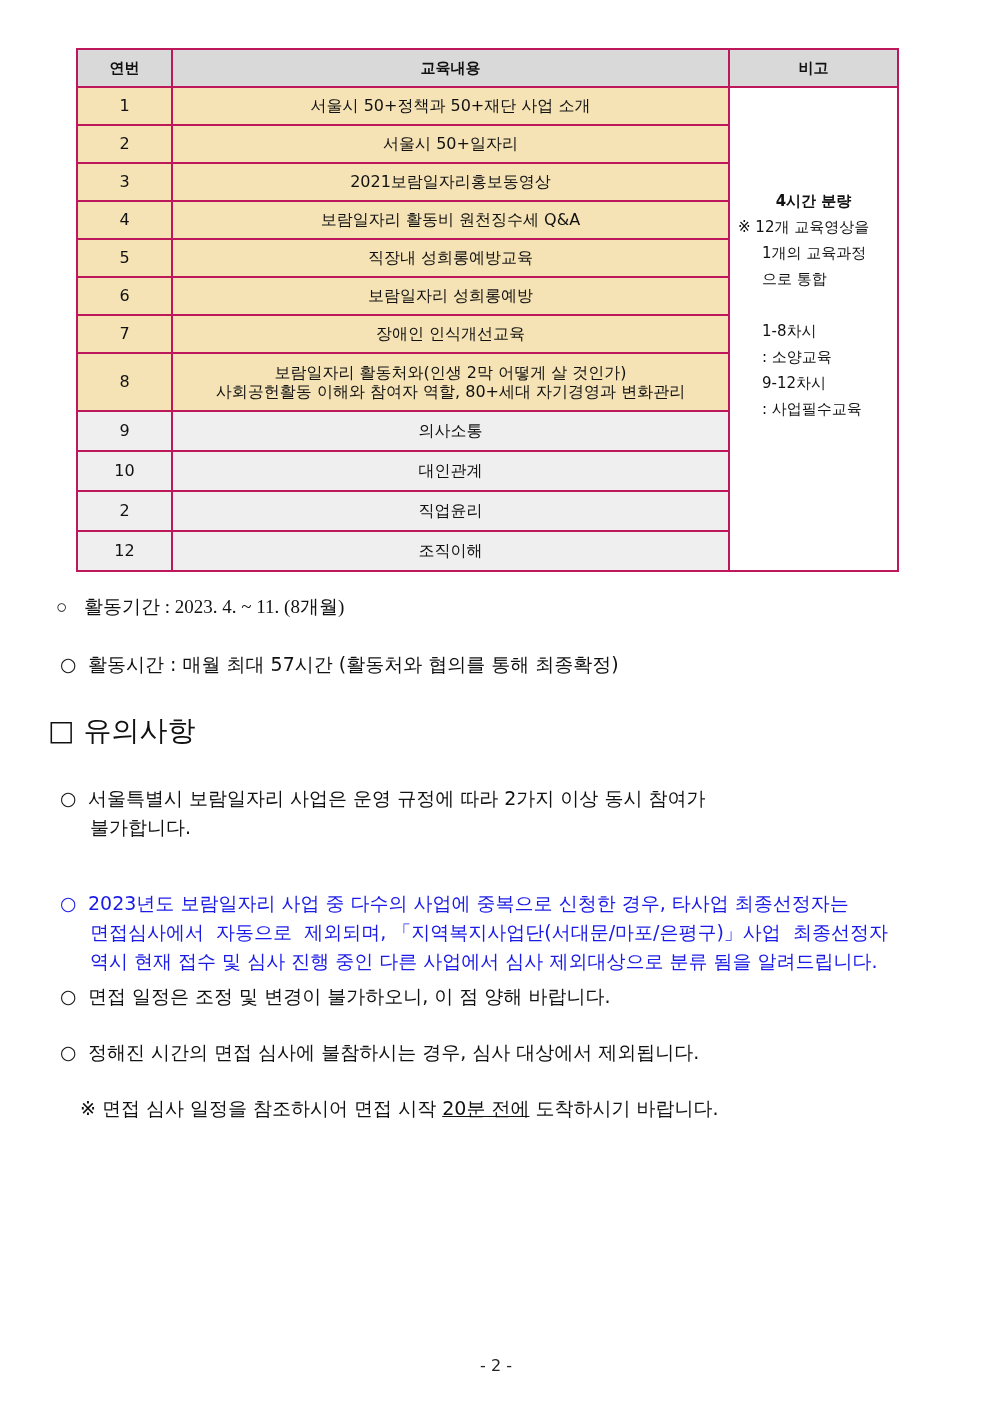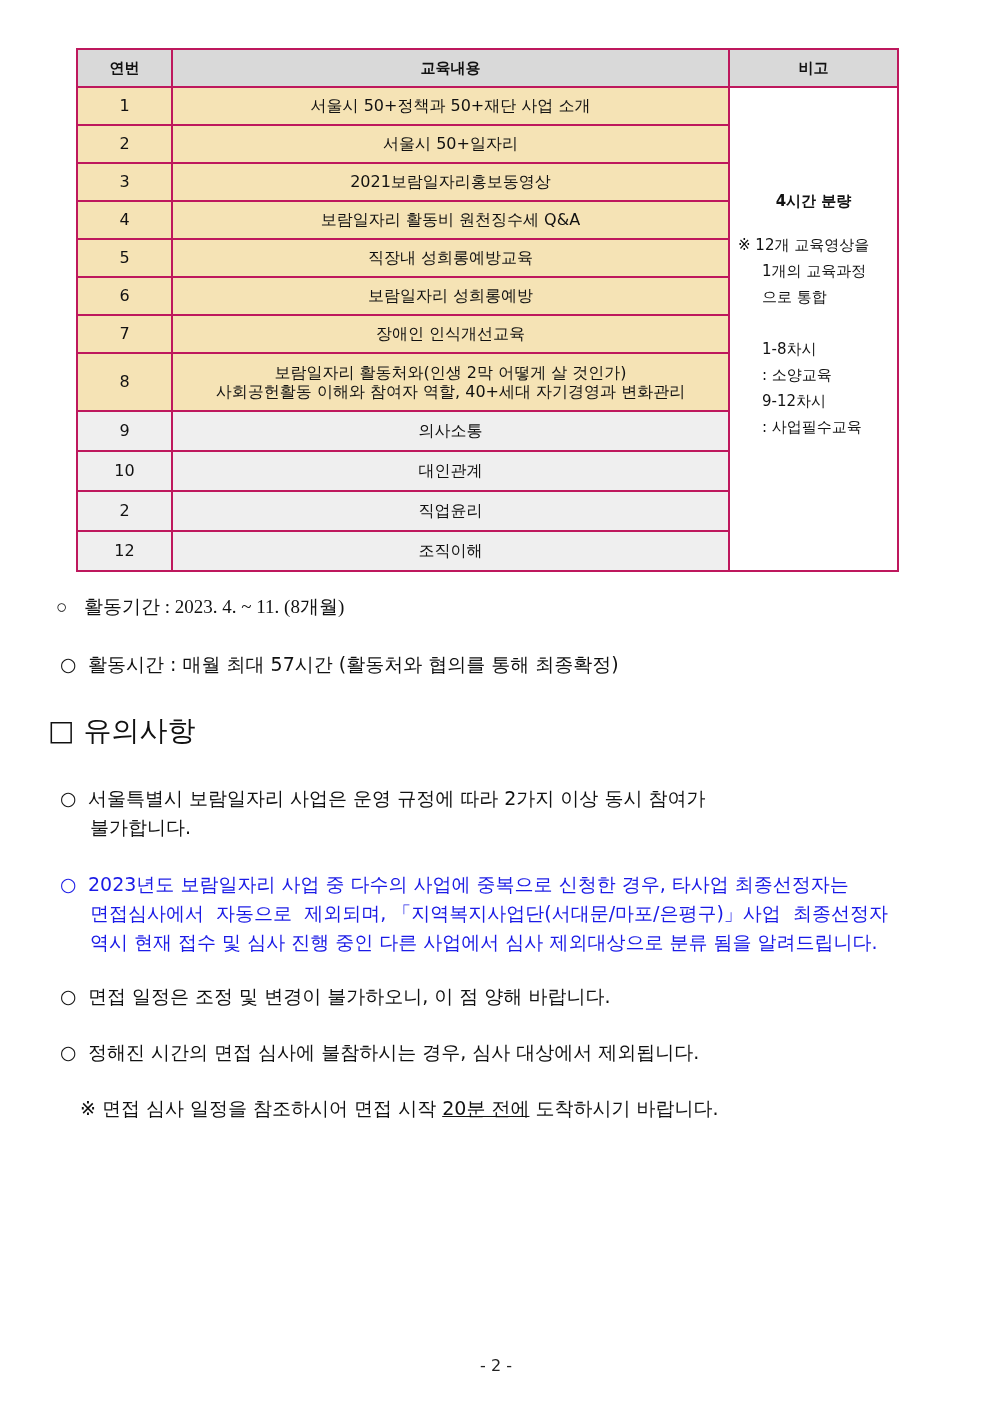--- a/index.html
+++ b/index.html
@@ -33,33 +33,33 @@
   table.edu tr.r td { height: 36px; }
   table.edu tr.r2 td { height: 56px; }
   table.edu tr.rg td { height: 38px; }
   td.note {
     background: #ffffff !important;
     vertical-align: top;
     text-align: left !important;
     font-size: 15px;
   }
   .note-inner { padding: 100px 8px 0 8px; line-height: 26px; }
-  .note-title { font-weight: bold; text-align: center; margin-bottom: 18px; }
+  .note-title { font-weight: bold; text-align: center; }
   .note-line { display: block; }
   .indent { padding-left: 24px; }
   .gap { height: 26px; }
 
   .para {
     position: absolute;
     font-size: 19px;
     line-height: 29px;
     white-space: nowrap;
   }
   .bullet { display: inline-block; width: 28px; }
-  .blue { color: #1a1ae6; }
+  .blue { color: #1a1ae6; margin-top: 19px; }
   .cont { padding-left: 30px; }
   .underline { text-decoration: underline; }
   .footer {
     position: absolute; top: 1356px; left: 0; width: 992px;
     text-align: center; font-size: 16px; color: #222;
   }
 </style>
 </head>
 <body>
 
@@ -110,21 +110,21 @@
       <td class="content">보람일자리 성희롱예방</td>
     </tr>
     <tr class="yellow r">
       <td class="num">7</td>
       <td class="content">장애인 인식개선교육</td>
     </tr>
     <tr class="yellow r2">
       <td class="num">8</td>
       <td class="content">
         <div>보람일자리 활동처와(인생 2막 어떻게 살 것인가)</div>
-        <div>사회공헌활동 이해와 참여자 역할, 40+세대 자기경영과 변화관리</div>
+        <div>사회공헌활동 이해와 참여자 역할, 80+세대 자기경영과 변화관리</div>
       </td>
     </tr>
     <tr class="gray rg">
       <td class="num">9</td>
       <td class="content">의사소통</td>
     </tr>
     <tr class="gray rg">
       <td class="num">10</td>
       <td class="content">대인관계</td>
     </tr>

